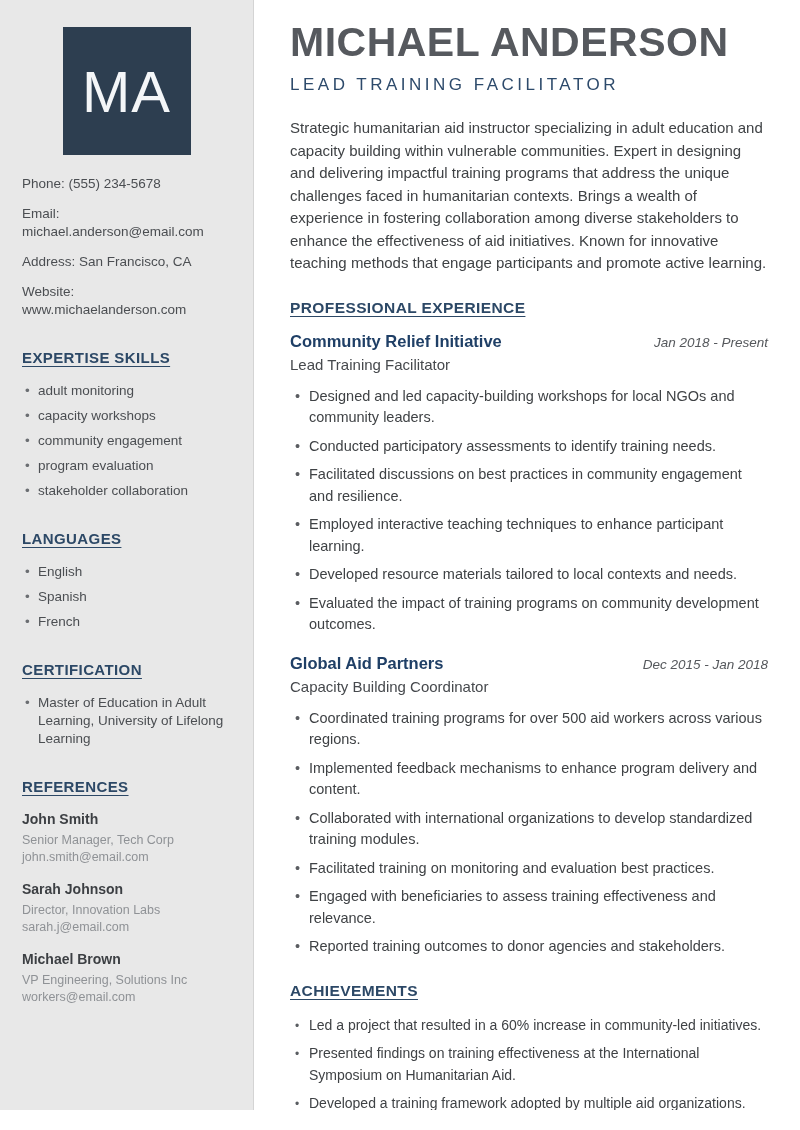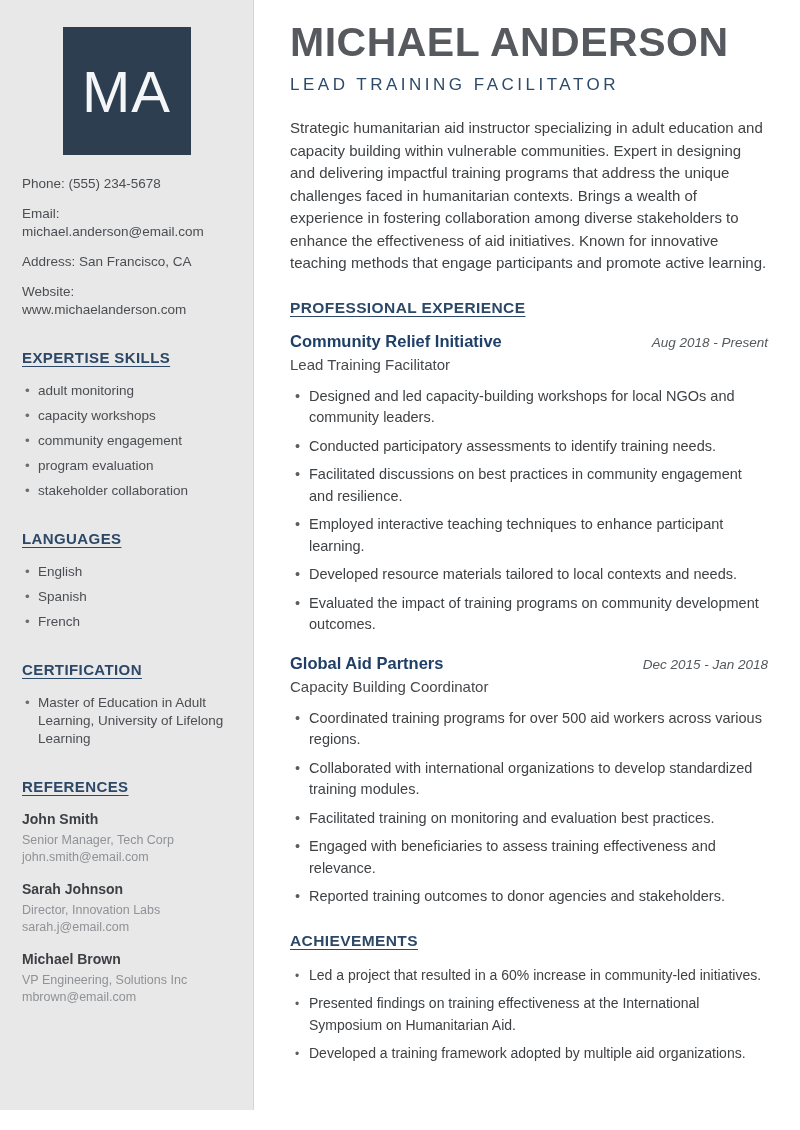--- a/index.html
+++ b/index.html
@@ -143,55 +143,56 @@
       <p class="ref-detail">john.smith@email.com</p>
     </div>
     <div class="ref">
       <p class="ref-name">Sarah Johnson</p>
       <p class="ref-detail">Director, Innovation Labs</p>
       <p class="ref-detail">sarah.j@email.com</p>
     </div>
     <div class="ref">
       <p class="ref-name">Michael Brown</p>
       <p class="ref-detail">VP Engineering, Solutions Inc</p>
-      <p class="ref-detail">mbrown@email.com</p>
+      <p class="ref-detail">workers@email.com</p>
     </div>
   </aside>
 
   <main class="main">
     <h1 class="name">MICHAEL ANDERSON</h1>
     <div class="subtitle">LEAD TRAINING FACILITATOR</div>
     <p class="summary">Strategic humanitarian aid instructor specializing in adult education and capacity building within vulnerable communities. Expert in designing and delivering impactful training programs that address the unique challenges faced in humanitarian contexts. Brings a wealth of experience in fostering collaboration among diverse stakeholders to enhance the effectiveness of aid initiatives. Known for innovative teaching methods that engage participants and promote active learning.</p>
 
     <h2 class="main-h2">PROFESSIONAL EXPERIENCE</h2>
 
     <section class="job">
       <div class="job-head">
         <h3 class="company">Community Relief Initiative</h3>
-        <span class="dates">Aug 2018 - Present</span>
+        <span class="dates">Jan 2018 - Present</span>
       </div>
       <p class="role">Lead Training Facilitator</p>
       <ul class="main-list">
         <li>Designed and led capacity-building workshops for local NGOs and community leaders.</li>
         <li>Conducted participatory assessments to identify training needs.</li>
         <li>Facilitated discussions on best practices in community engagement and resilience.</li>
         <li>Employed interactive teaching techniques to enhance participant learning.</li>
         <li>Developed resource materials tailored to local contexts and needs.</li>
         <li>Evaluated the impact of training programs on community development outcomes.</li>
       </ul>
     </section>
 
     <section class="job">
       <div class="job-head">
         <h3 class="company">Global Aid Partners</h3>
         <span class="dates">Dec 2015 - Jan 2018</span>
       </div>
       <p class="role">Capacity Building Coordinator</p>
       <ul class="main-list">
         <li>Coordinated training programs for over 500 aid workers across various regions.</li>
+        <li>Implemented feedback mechanisms to enhance program delivery and content.</li>
         <li>Collaborated with international organizations to develop standardized training modules.</li>
         <li>Facilitated training on monitoring and evaluation best practices.</li>
         <li>Engaged with beneficiaries to assess training effectiveness and relevance.</li>
         <li>Reported training outcomes to donor agencies and stakeholders.</li>
       </ul>
     </section>
 
     <h2 class="main-h2">ACHIEVEMENTS</h2>
     <ul class="main-list ach-list">
       <li>Led a project that resulted in a 60% increase in community-led initiatives.</li>

